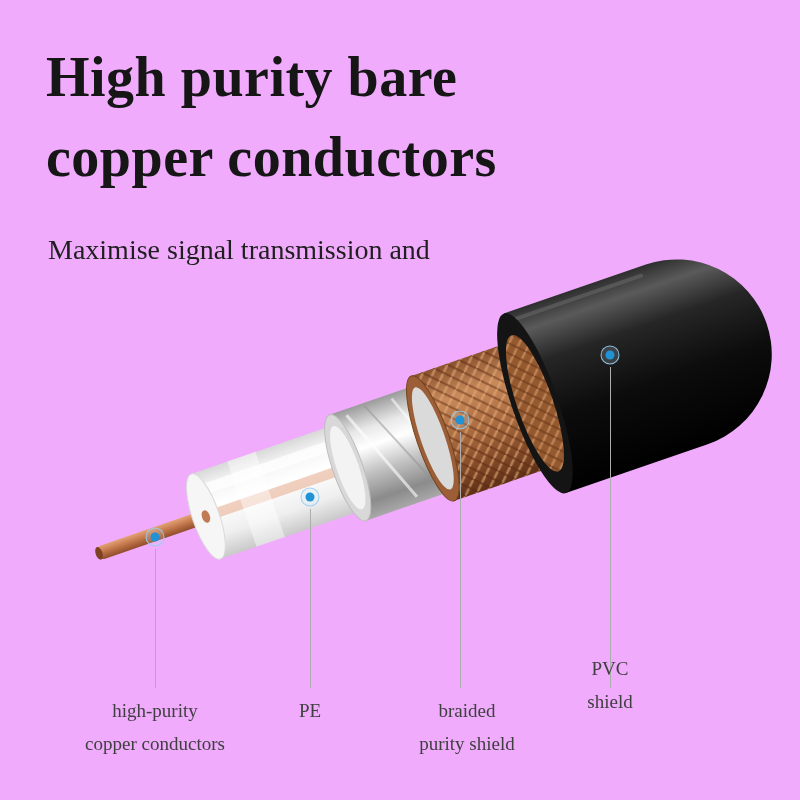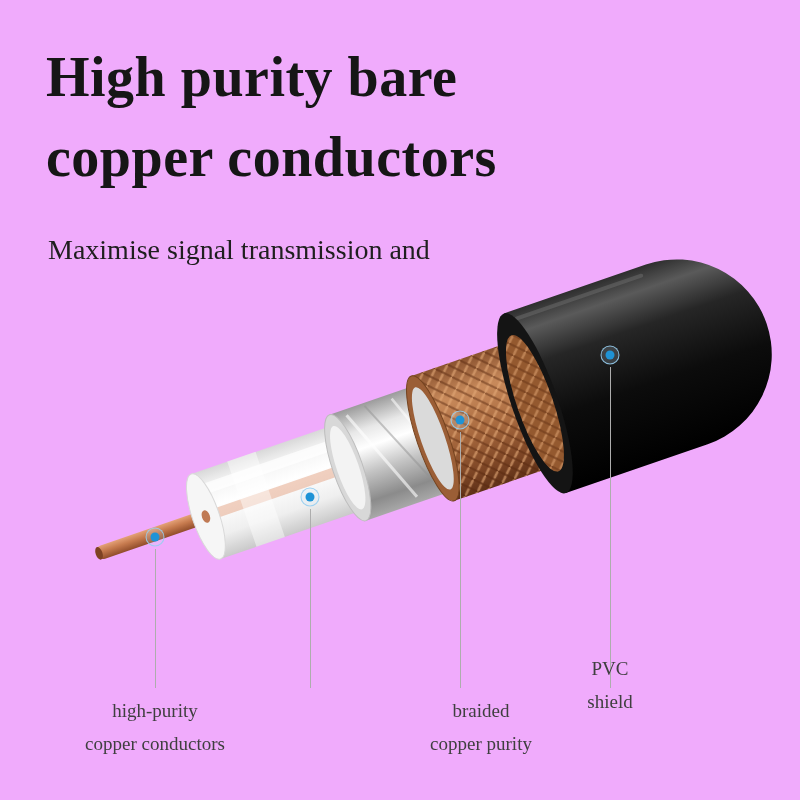--- a/index.html
+++ b/index.html
@@ -184,23 +184,24 @@
   <div class="leader" style="left:155px; top:549px; height:139px;"></div>
   <div class="leader" style="left:310px; top:509px; height:179px;"></div>
   <div class="leader" style="left:460px; top:432px; height:256px;"></div>
   <div class="leader" style="left:610px; top:367px; height:321px;"></div>
 
   <div class="callout-label" style="left:155px; top:694px;">
     <span>high-purity</span>
     <span>copper conductors</span>
   </div>
   <div class="callout-label" style="left:310px; top:694px;">
-  </div>
-  <div class="callout-label" style="left:481px; top:694px;">
+    <span>PE</span>
+  </div>
+  <div class="callout-label" style="left:467px; top:694px;">
     <span>braided</span>
-    <span>copper purity</span>
+    <span>purity shield</span>
   </div>
   <div class="callout-label" style="left:610px; top:652px;">
     <span>PVC</span>
     <span>shield</span>
   </div>
 
 </div>
 
 </body></html>

